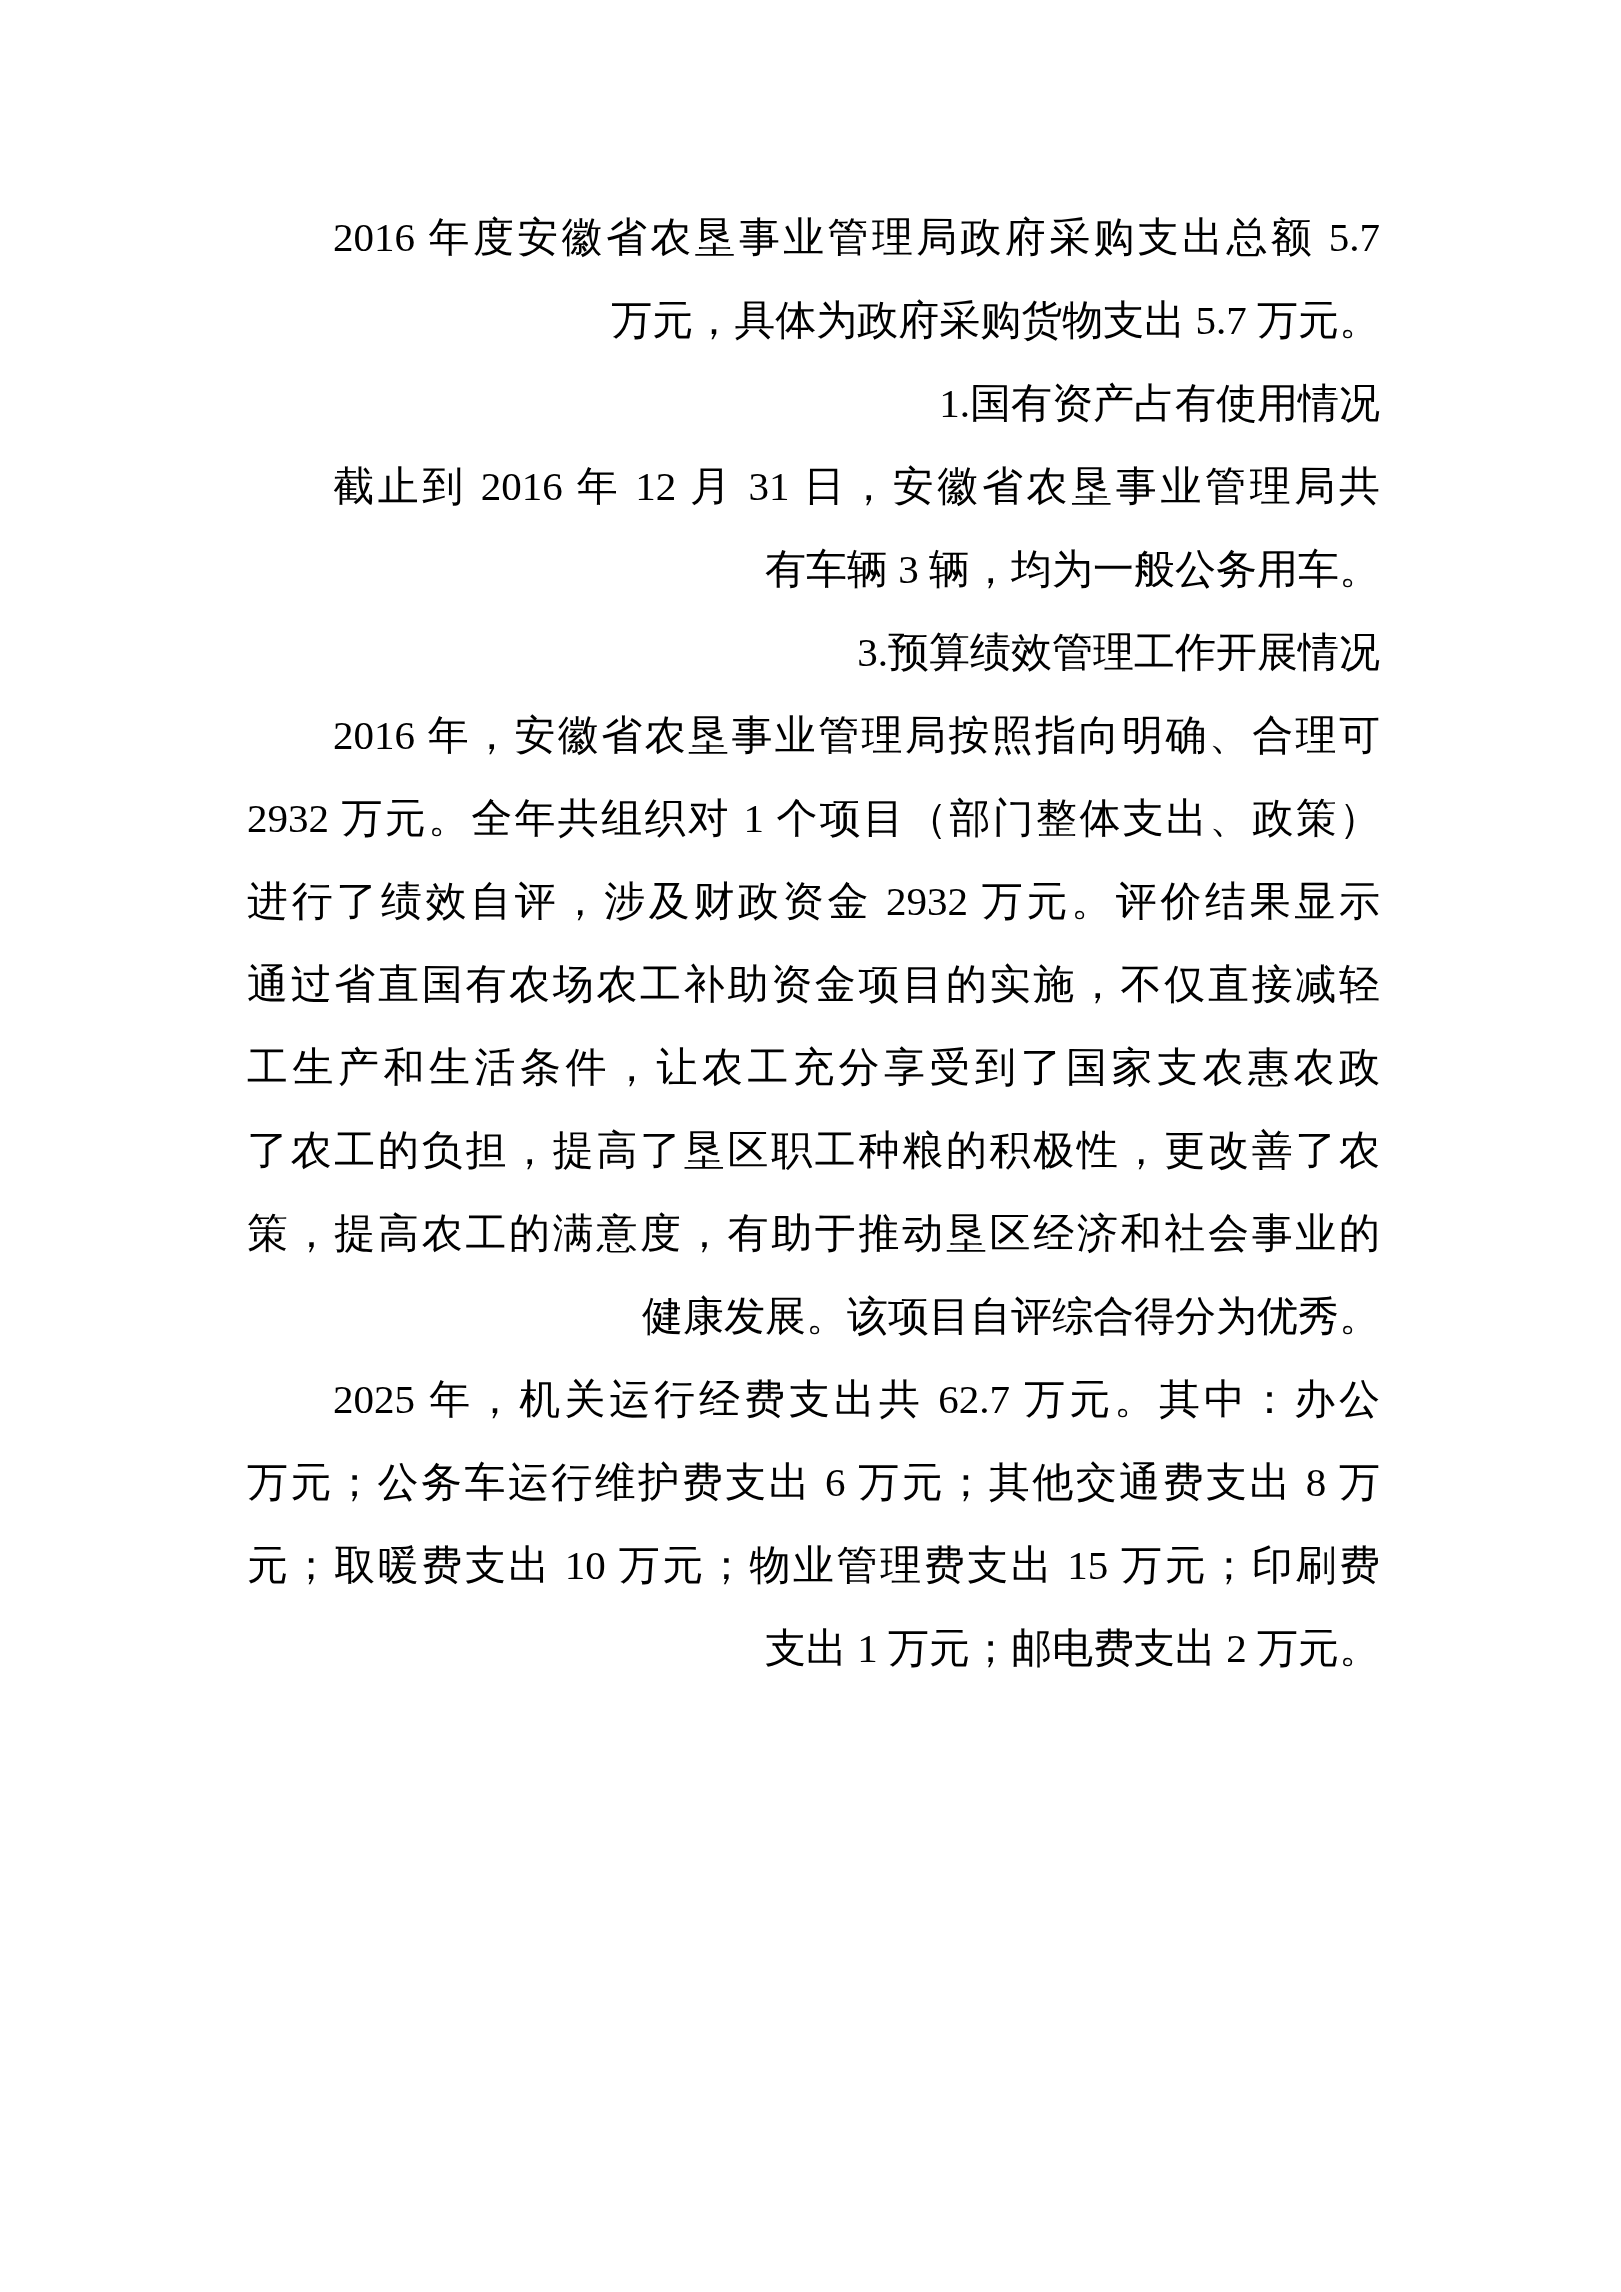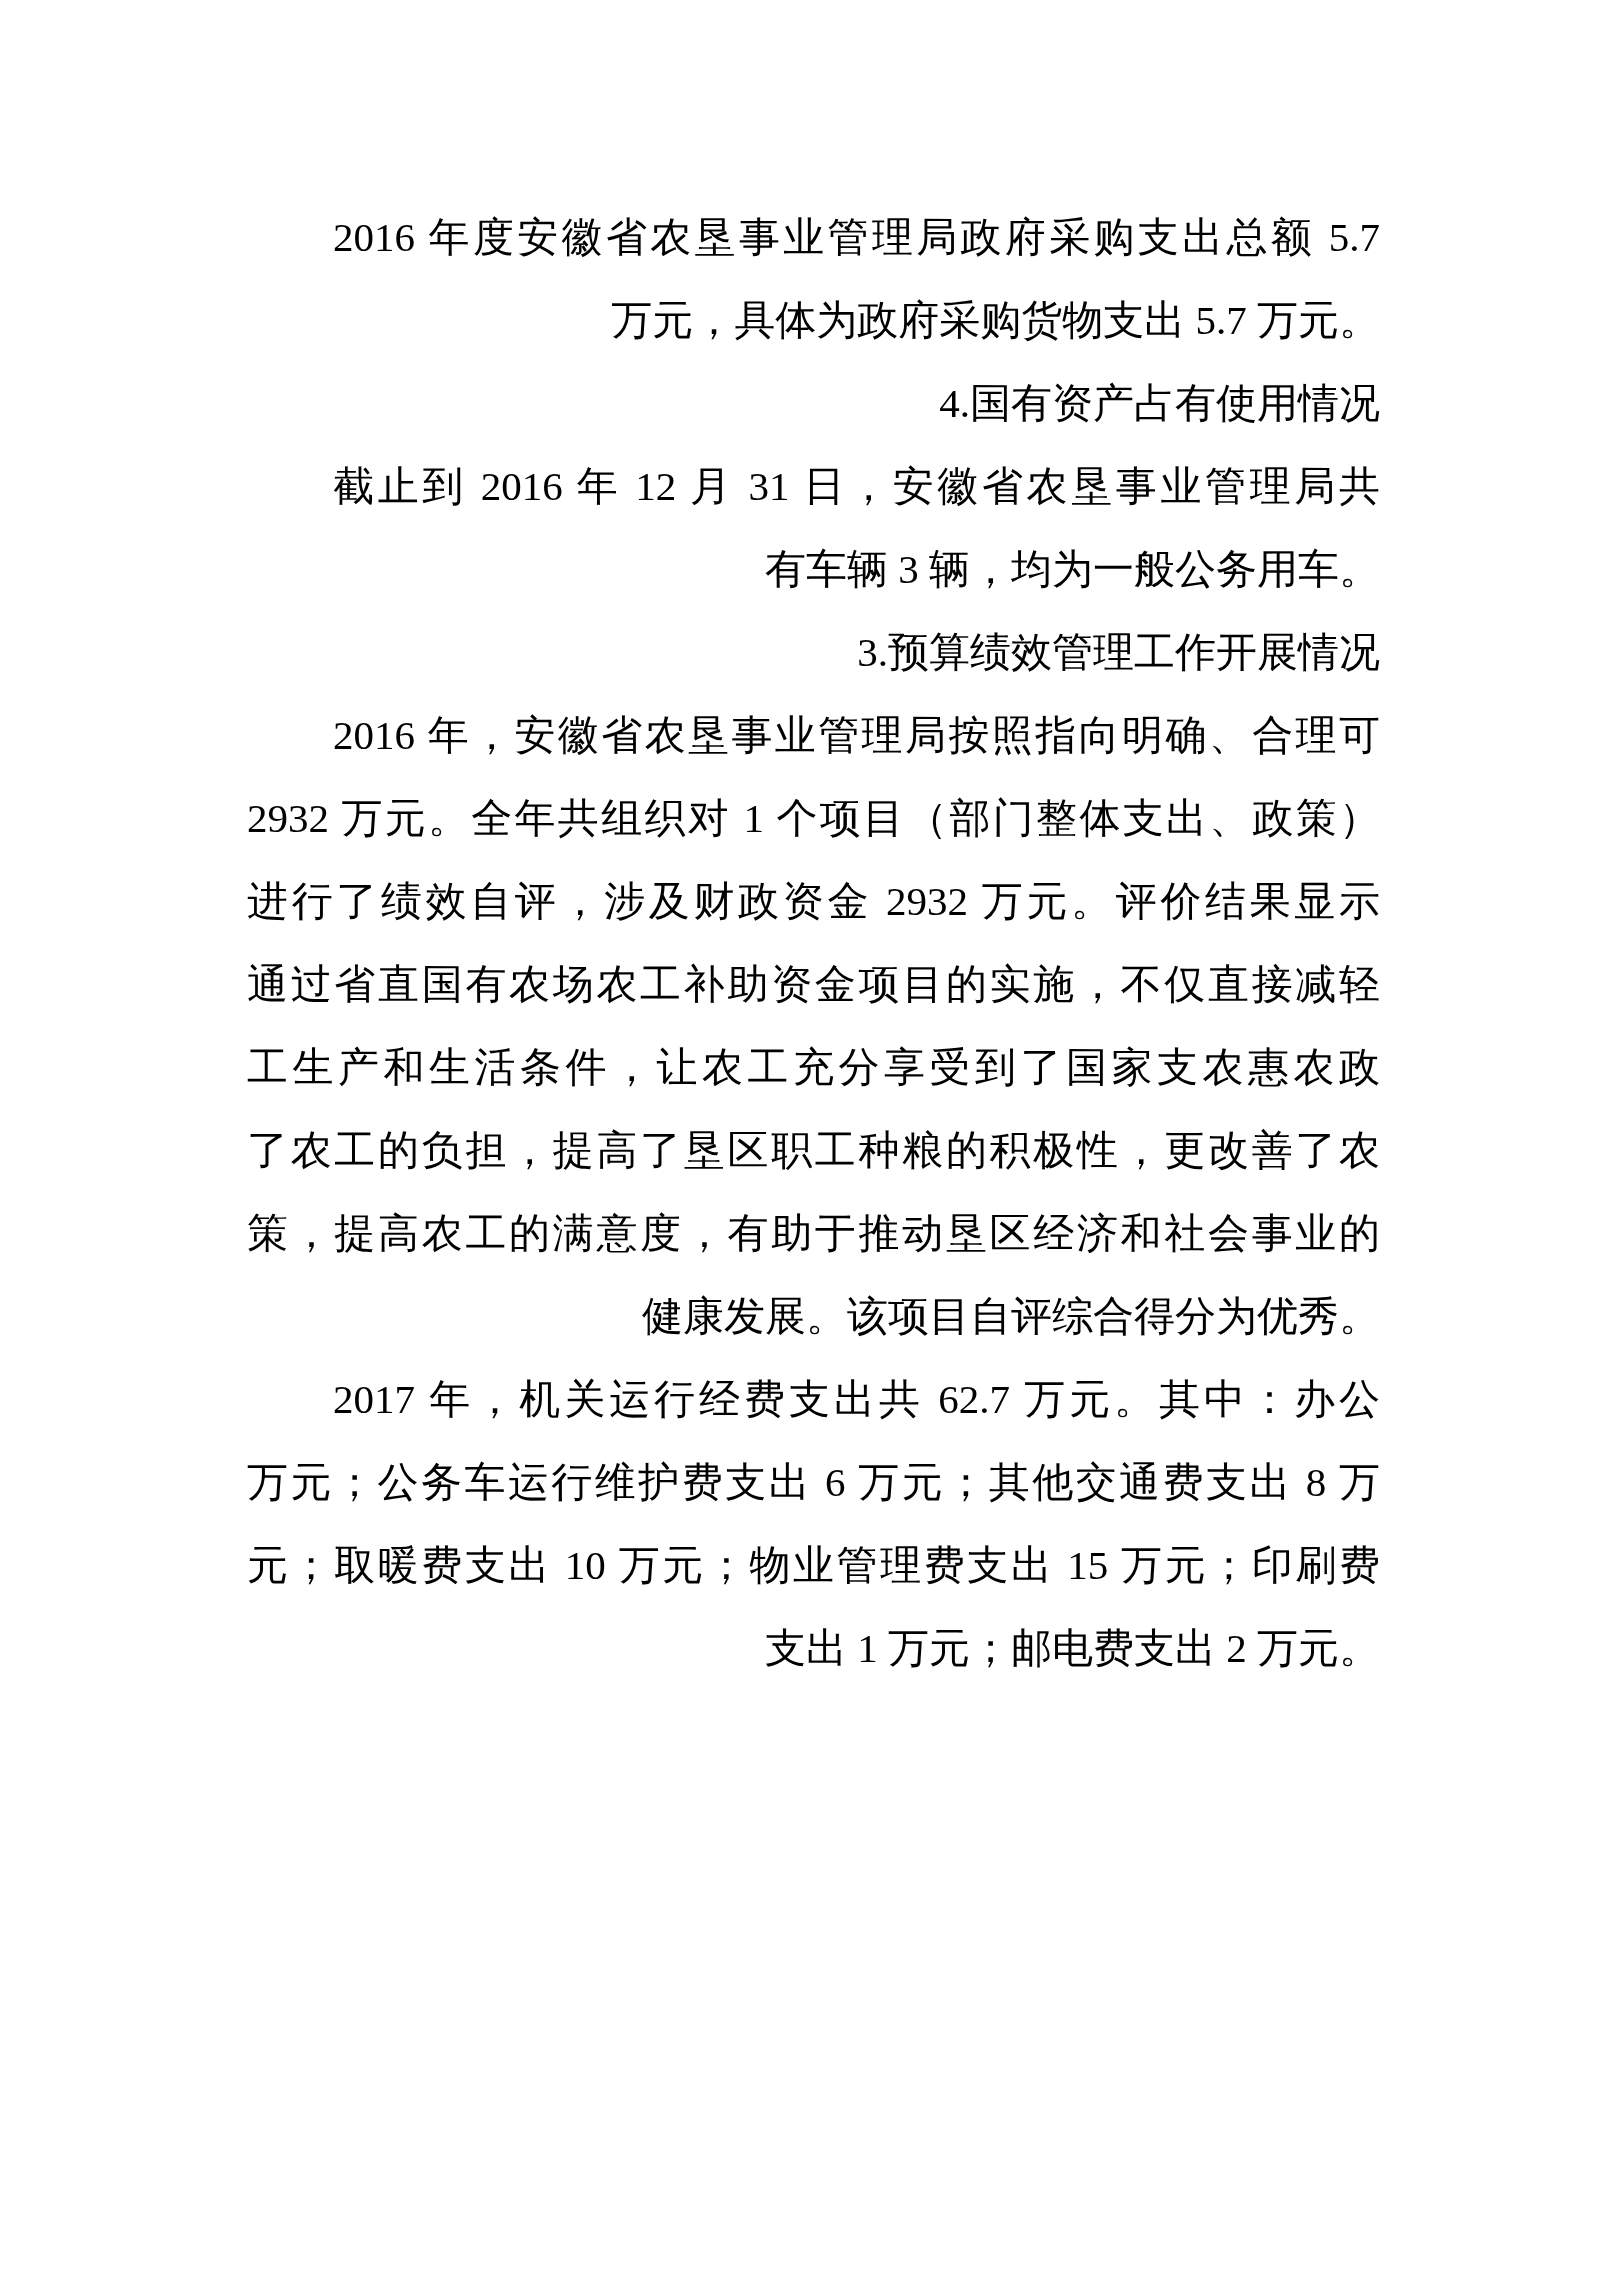--- a/index.html
+++ b/index.html
@@ -40,31 +40,31 @@
     text-align-last: justify;
   }
 </style>
 </head>
 <body>
 
 <div class="page" style="background: rgb(255, 255, 255);">
   <div class="content" style="color: rgb(0, 0, 0);">
       <div class="line indent justify">2016 年度安徽省农垦事业管理局政府采购支出总额 5.7</div>
       <div class="line">万元，具体为政府采购货物支出 5.7 万元。</div>
-      <div class="line indent">4.国有资产占有使用情况</div>
+      <div class="line indent">1.国有资产占有使用情况</div>
       <div class="line indent justify">截止到 2016 年 12 月 31 日，安徽省农垦事业管理局共</div>
       <div class="line">有车辆 3 辆，均为一般公务用车。</div>
       <div class="line indent">3.预算绩效管理工作开展情况</div>
       <div class="line indent justify">2016 年，安徽省农垦事业管理局按照指向明确、合理可</div>
       <div class="line justify">2932 万元。全年共组织对 1 个项目（部门整体支出、政策）</div>
       <div class="line justify">进行了绩效自评，涉及财政资金 2932 万元。评价结果显示</div>
       <div class="line justify">通过省直国有农场农工补助资金项目的实施，不仅直接减轻</div>
       <div class="line justify">工生产和生活条件，让农工充分享受到了国家支农惠农政</div>
       <div class="line justify">了农工的负担，提高了垦区职工种粮的积极性，更改善了农</div>
       <div class="line justify">策，提高农工的满意度，有助于推动垦区经济和社会事业的</div>
       <div class="line">健康发展。该项目自评综合得分为优秀。</div>
-      <div class="line indent justify">2017 年，机关运行经费支出共 62.7 万元。其中：办公</div>
+      <div class="line indent justify">2025 年，机关运行经费支出共 62.7 万元。其中：办公</div>
       <div class="line justify">万元；公务车运行维护费支出 6 万元；其他交通费支出 8 万</div>
       <div class="line justify">元；取暖费支出 10 万元；物业管理费支出 15 万元；印刷费</div>
       <div class="line">支出 1 万元；邮电费支出 2 万元。</div>
     </div>
 </div>
 
 
 </body></html>

